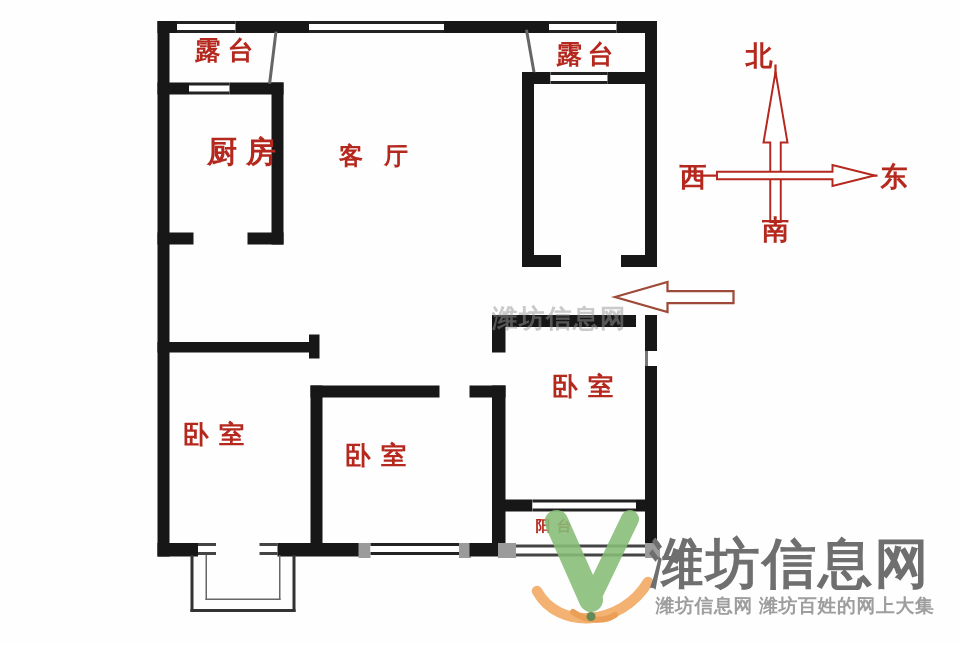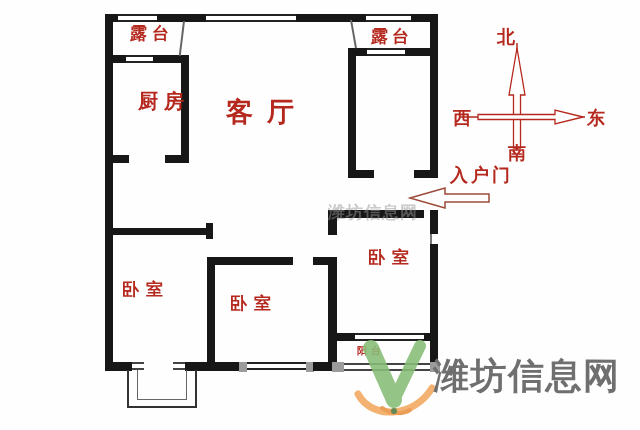--- a/index.html
+++ b/index.html
@@ -86,28 +86,27 @@
   <div class="win-thin" style="left:344px;top:363px;width:86px;"></div>
   <div class="graycap" style="left:430px;top:362px;width:10px;height:10px;"></div>
 
   <div class="bay-outer" style="left:127px;top:370px;width:70px;height:38px;"></div>
   <div class="bay-inner" style="left:137px;top:370px;width:50px;height:30px;"></div>
 
   <div class="wm-faint" style="left:328px;top:201px;">潍坊信息网</div>
 
   <div class="label" style="left:130px;top:22px;font-size:17px;letter-spacing:5px;">露台</div>
   <div class="label" style="left:138px;top:88px;font-size:20px;letter-spacing:6px;">厨房</div>
-  <div class="label" style="left:226px;top:94px;font-size:27px;letter-spacing:14px;">客厅</div>
+  <div class="label" style="left:226px;top:94px;font-size:16px;letter-spacing:14px;">客厅</div>
   <div class="label" style="left:371px;top:25px;font-size:17px;letter-spacing:4px;">露台</div>
   <div class="label" style="left:122px;top:278px;font-size:17px;letter-spacing:7px;">卧室</div>
   <div class="label" style="left:230px;top:292px;font-size:17px;letter-spacing:7px;">卧室</div>
   <div class="label" style="left:368px;top:246px;font-size:17px;letter-spacing:7px;">卧室</div>
   <div class="label" style="left:357px;top:344px;font-size:10px;letter-spacing:4px;">阳台</div>
 
-  <div class="label" style="left:450px;top:163px;font-size:18px;letter-spacing:3px;">入户门</div>
   <svg style="left:405px;top:185px;" width="90" height="26" viewBox="0 0 90 26">
     <polygon points="5,13 40,3 40,9 84,9 84,17 40,17 40,23" fill="#ffffff" stroke="#9e4a38" stroke-width="1.5"></polygon>
   </svg>
 
   <svg style="left:450px;top:40px;" width="140" height="115" viewBox="0 0 140 115">
     <line x1="67" y1="3" x2="67" y2="110" stroke="#b5281e" stroke-width="1.5"></line>
     <line x1="10" y1="77" x2="135" y2="77" stroke="#b5281e" stroke-width="1.5"></line>
     <polygon points="67,8 75,55 70.5,55 70.5,108 63.5,108 63.5,55 59,55" fill="#ffffff" stroke="#b5281e" stroke-width="1.3"></polygon>
     <polygon points="133,77 105,70 105,74.5 28,74.5 28,79.5 105,79.5 105,84" fill="#ffffff" stroke="#b5281e" stroke-width="1.3"></polygon>
   </svg>
@@ -117,14 +116,15 @@
   <div class="label" style="left:508px;top:141px;font-size:18px;">南</div>
 
   <svg style="left:352px;top:336px;" width="92" height="90" viewBox="0 0 92 90" opacity="0.88">
     <path d="M19,12 L42,64" stroke="#87bd77" stroke-width="16" stroke-linecap="round" fill="none"></path>
     <path d="M68,10 L42,64" stroke="#87bd77" stroke-width="12" stroke-linecap="round" fill="none"></path>
     <path d="M6,58 C20,84 62,82 80,52" stroke="#f2a85e" stroke-width="7" fill="none" stroke-linecap="round"></path>
     <path d="M30,72 C40,79 52,78 58,74" stroke="#e8913f" stroke-width="4" fill="none" stroke-linecap="round"></path>
     <circle cx="42" cy="75" r="3" fill="#4e7a3f"></circle>
   </svg>
   <div class="wm-big" style="left:433px;top:352px;">潍坊信息网</div>
+  <div class="wm-small" style="left:437px;top:396px;">潍坊信息网 潍坊百姓的网上大集</div>
 
 </div>
 
 </body></html>

